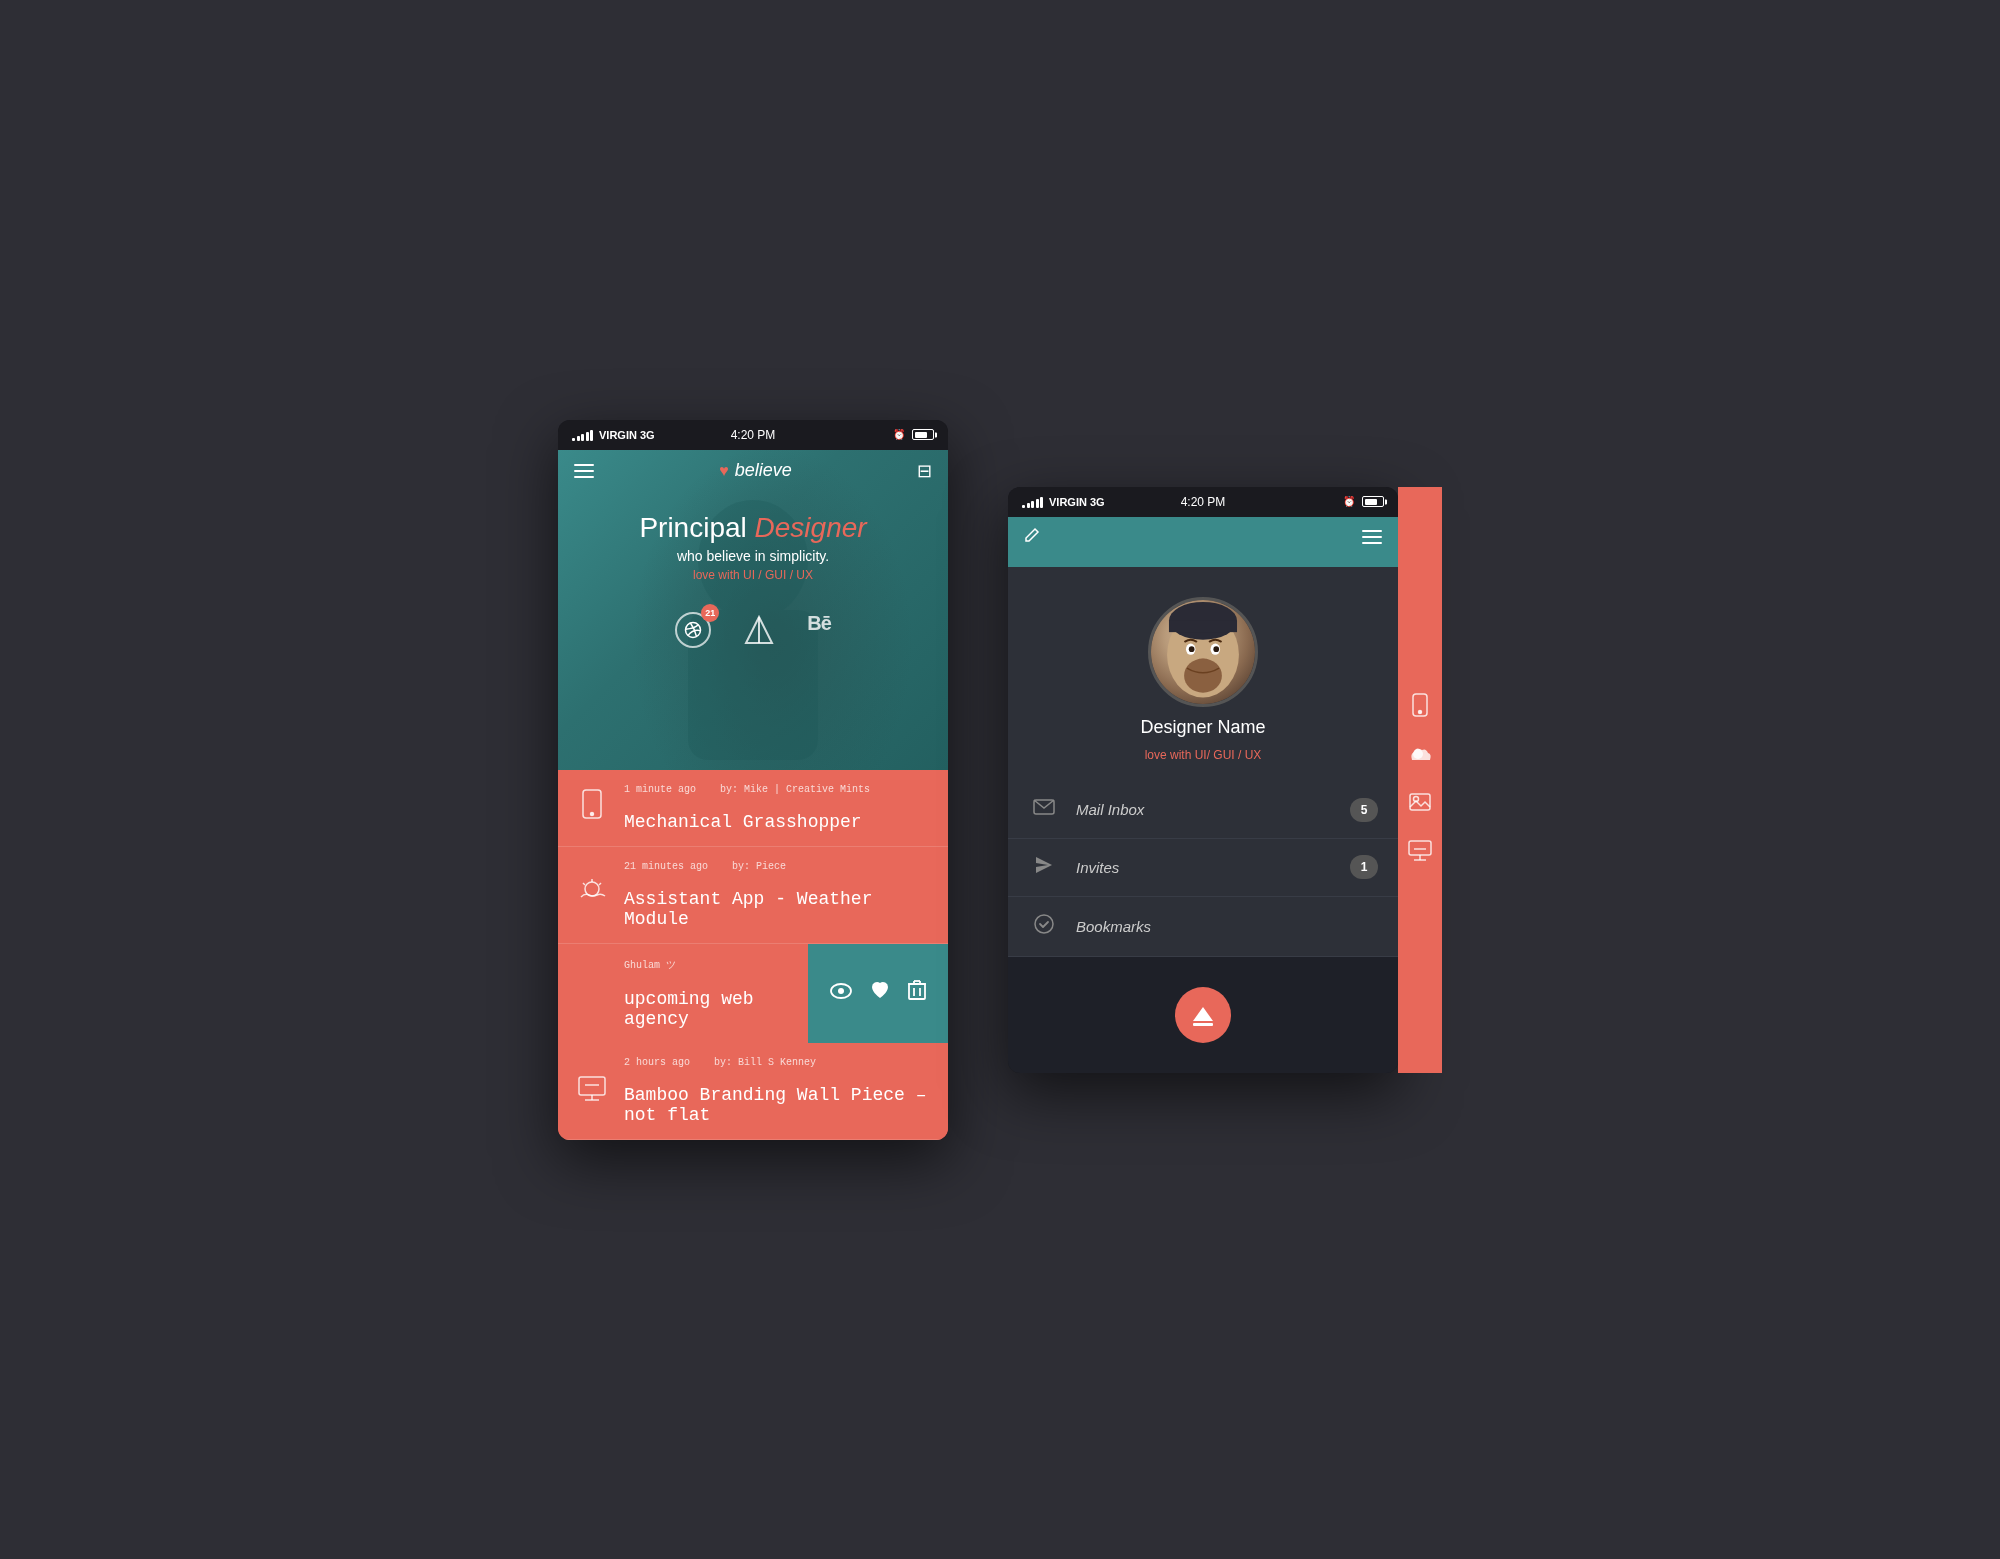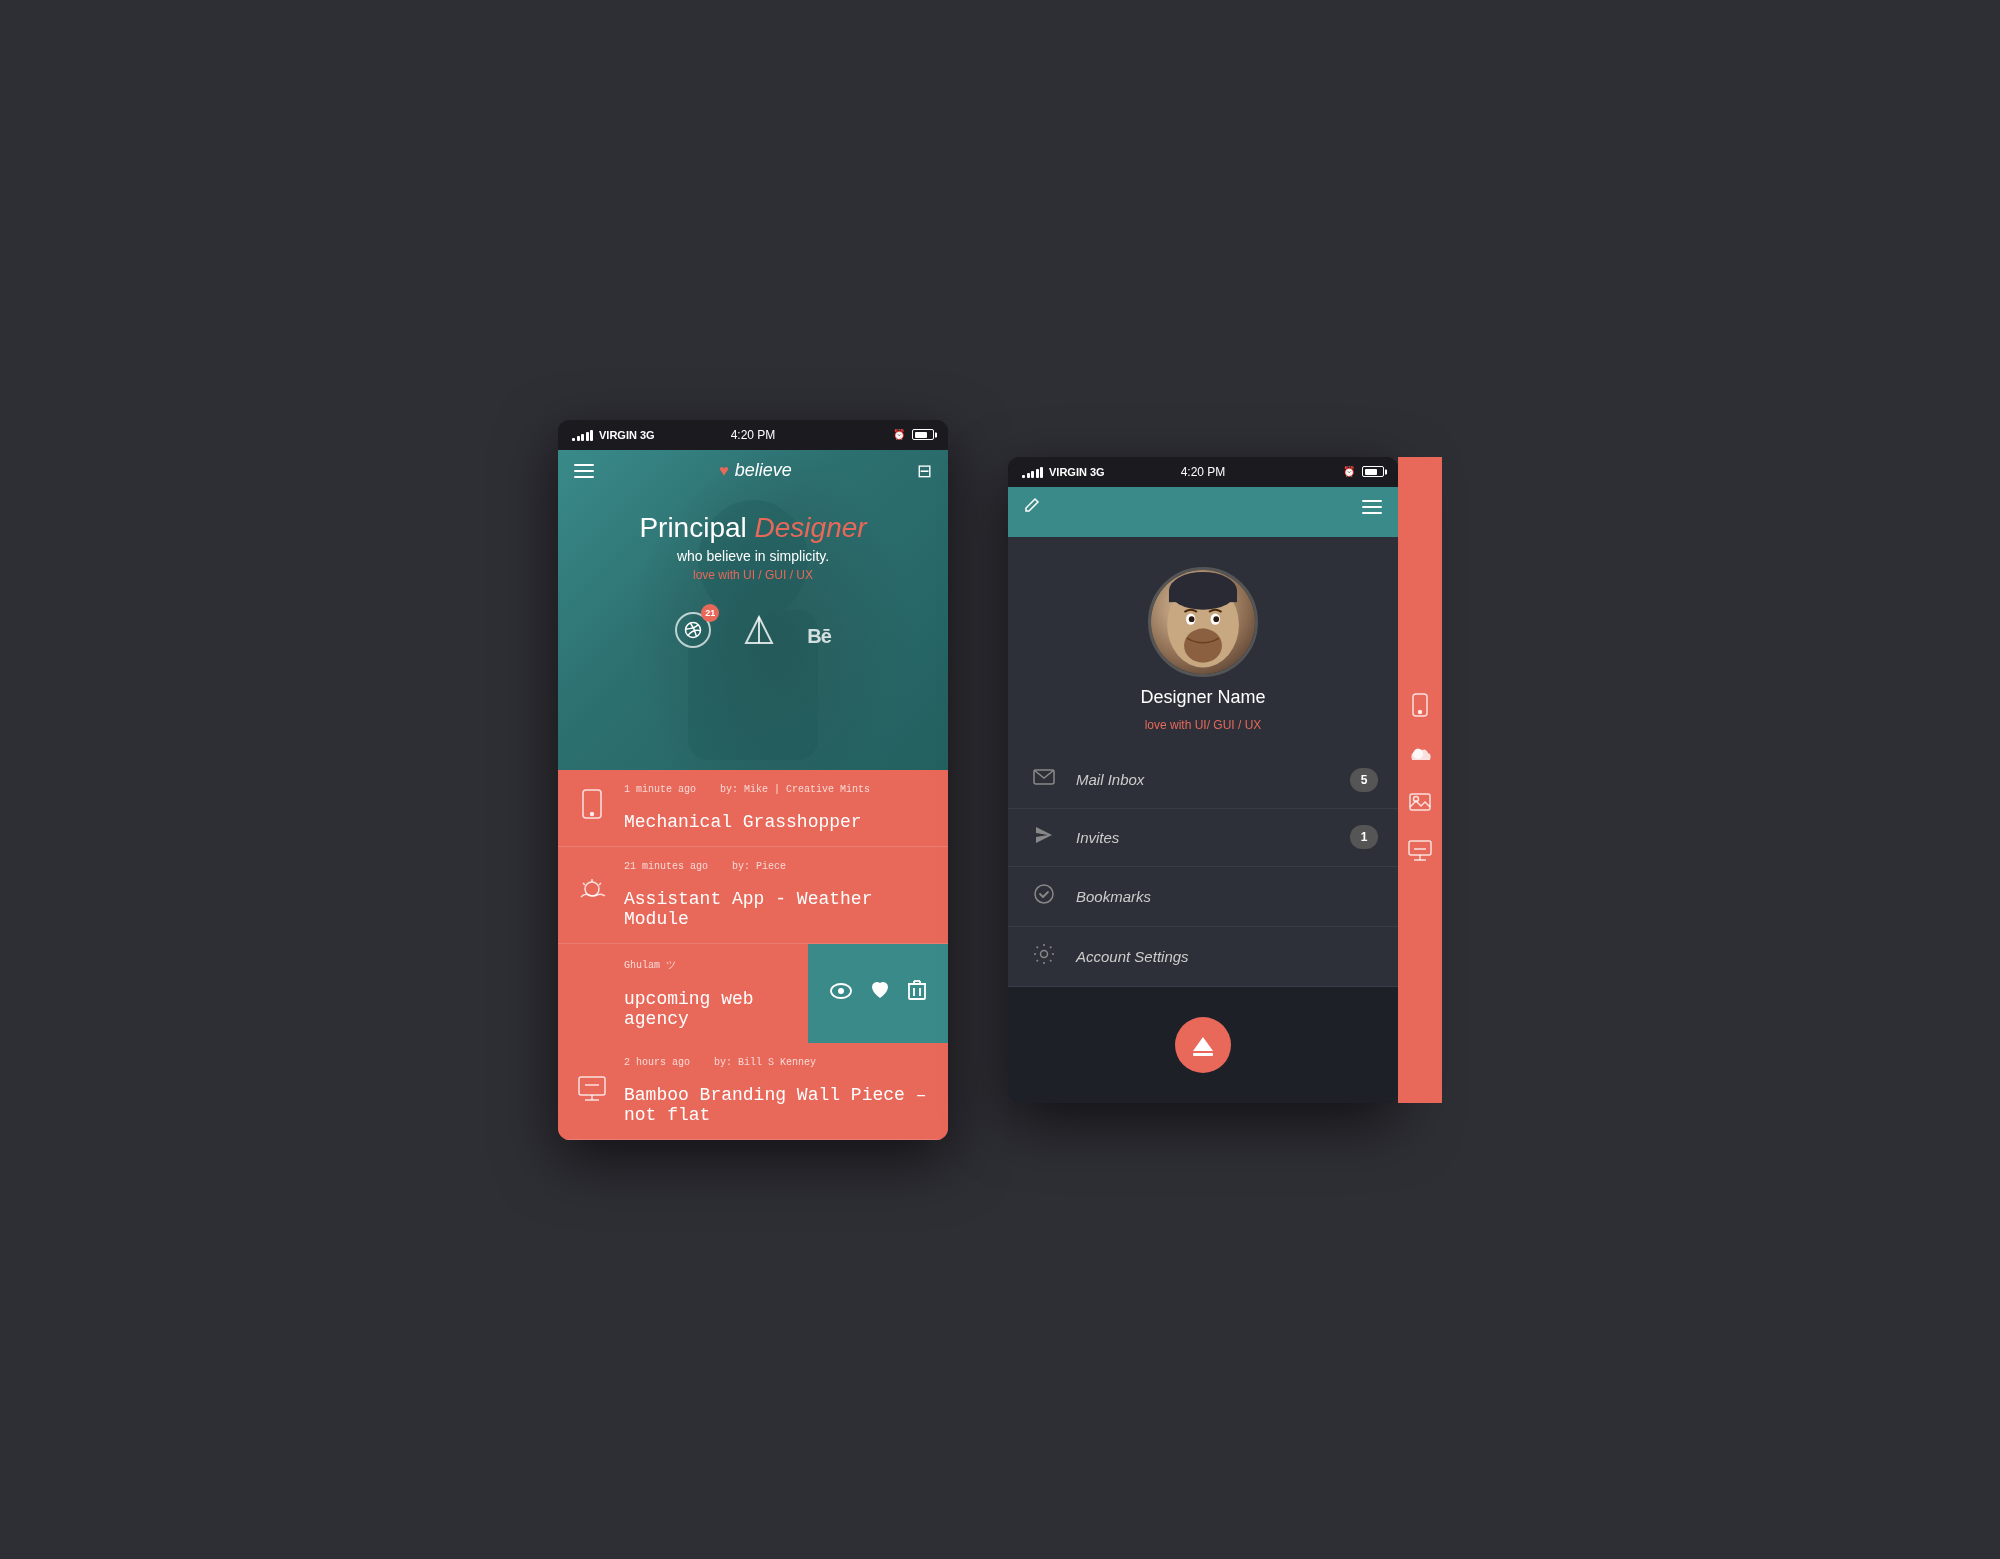--- a/index.html
+++ b/index.html
@@ -187,21 +187,21 @@
     .hero-sub2 {
       color: #e8685a;
       font-size: 12px;
     }
 
     .social-icons {
       position: relative;
       display: flex;
       justify-content: center;
       gap: 30px;
-      align-items: flex-end;
+      align-items: flex-start;
       z-index: 2;
     }
     .social-icon-wrap {
       position: relative;
       cursor: pointer;
     }
     .social-badge {
       position: absolute;
       top: -8px;
       right: -8px;
@@ -726,29 +726,20 @@
         <div class="menu-item">
           <div class="menu-icon">
             <svg width="22" height="22" viewBox="0 0 22 22" fill="none" stroke="#888" stroke-width="1.5">
               <circle cx="11" cy="11" r="9" stroke="#888"></circle>
               <path d="M7 11 l3 3 5-5" stroke="#888" stroke-width="1.8" fill="none" stroke-linecap="round" stroke-linejoin="round"></path>
             </svg>
           </div>
           <div class="menu-label">Bookmarks</div>
         </div>
 
-        <div class="menu-item">
-          <div class="menu-icon">
-            <svg width="22" height="22" viewBox="0 0 22 22" fill="none" stroke="#888" stroke-width="1.5">
-              <circle cx="11" cy="11" r="3.5"></circle>
-              <path d="M11 1v2M11 19v2M1 11h2M19 11h2M3.6 3.6l1.4 1.4M17 17l1.4 1.4M3.6 18.4l1.4-1.4M17 5l1.4-1.4" stroke="#888"></path>
-            </svg>
-          </div>
-          <div class="menu-label">Account Settings</div>
-        </div>
 
       </div>
 
       <div class="phone2-bottom">
         <div class="eject-btn">
           <svg width="24" height="24" viewBox="0 0 24 24" fill="white">
             <polygon points="12,4 22,18 2,18"></polygon>
             <rect x="2" y="20" width="20" height="3" rx="1"></rect>
           </svg>
         </div>

